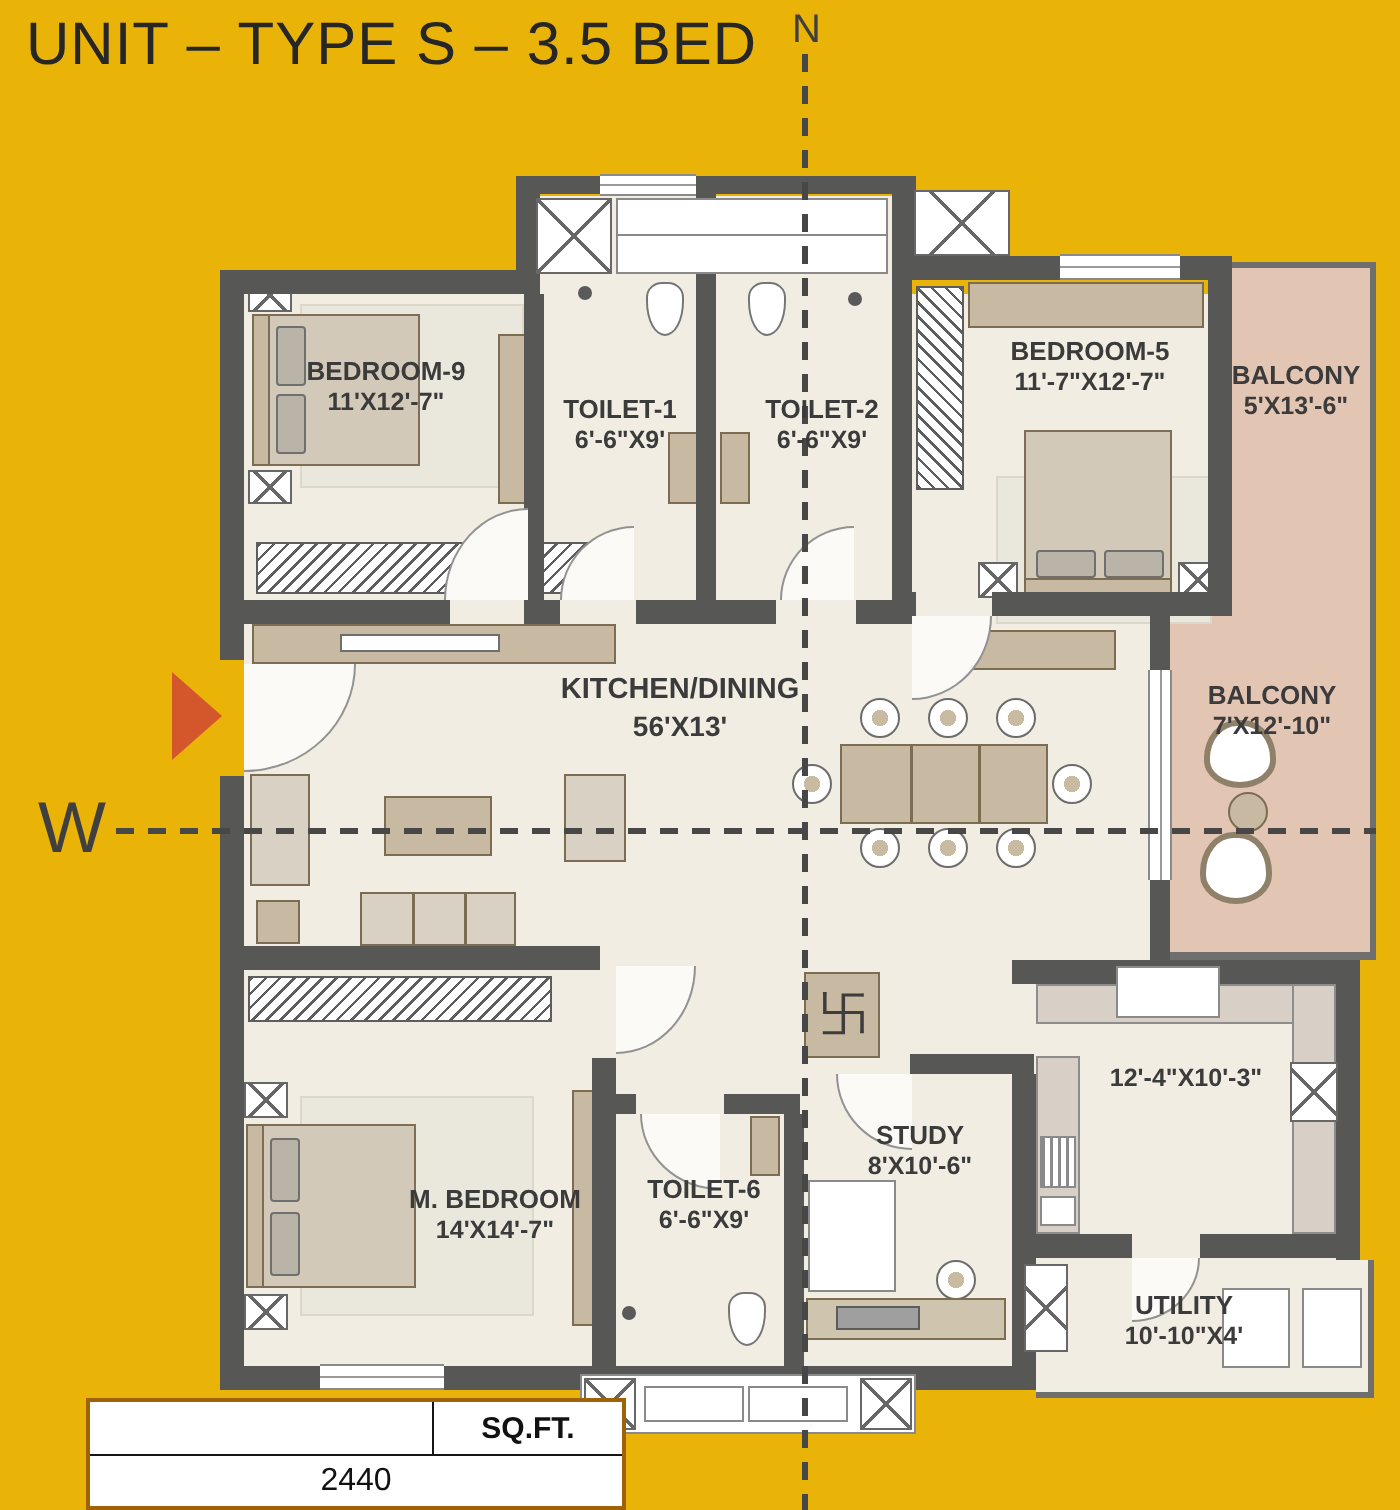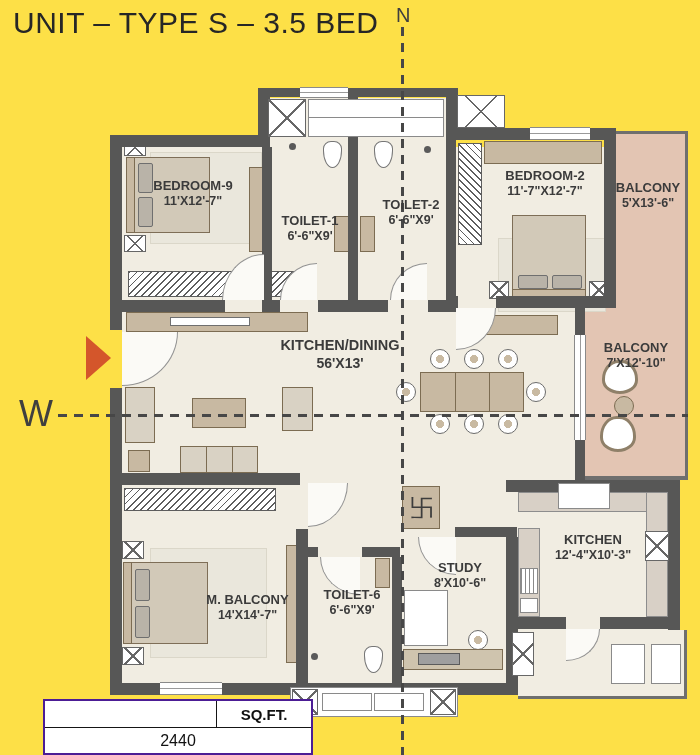--- a/index.html
+++ b/index.html
@@ -1,16 +1,16 @@
 <!DOCTYPE html>
 <html><head>
 <meta charset="utf-8">
 <style>
   html,body{margin:0;padding:0;background:#fff;}
-  .canvas{position:relative;width:700px;height:755px;background:#fde047;overflow:hidden;
+  .canvas{position:relative;width:700px;height:755px;background:#eab308;overflow:hidden;
           font-family:"Liberation Sans", sans-serif;}
 
   
   .floor{position:absolute;background:#f1ede2;box-sizing:border-box;z-index:1;}
   .balc{position:absolute;background:#e3c5b3;box-sizing:border-box;z-index:1;}
   .wall{position:absolute;background:#575756;z-index:4;}
   .thin{position:absolute;background:#6f6f6e;z-index:4;}
   .win{position:absolute;background:#fff;border-top:1.5px solid #8a8a8a;border-bottom:1.5px solid #8a8a8a;
        box-sizing:border-box;z-index:5;
        background-image:linear-gradient(#9a9a9a,#9a9a9a);background-size:100% 1px;
@@ -59,21 +59,21 @@
   .room-label .dm{font-size:12.5px;}
   .room-label.big .nm{font-size:14.5px;}
   .room-label.big .dm{font-size:14px;}
   .swastika{position:absolute;z-index:6;font-size:24px;color:#3d3d3d;line-height:1;}
 
   
   .arrow{position:absolute;width:0;height:0;border-left:25px solid #d4562b;
          border-top:22px solid transparent;border-bottom:22px solid transparent;z-index:8;}
 
   
-  .atable{position:absolute;left:43px;top:699px;width:266px;border:2px solid #4c1d95;background:#fff;z-index:9;
+  .atable{position:absolute;left:43px;top:699px;width:266px;border:2px solid #a16207;background:#fff;z-index:9;
           border-collapse:collapse;}
   .atable div{box-sizing:border-box;}
   .atable .row{display:flex;height:26px;}
   .atable .row + .row{border-top:1.8px solid #151515;}
   .atable .c1{width:172px;border-right:1.8px solid #151515;display:flex;align-items:center;padding-left:9px;
               font-size:16px;color:#111;}
   .atable .c2{flex:1;display:flex;align-items:center;justify-content:center;font-size:16px;color:#111;}
   .atable .hdr{font-weight:bold;font-size:15px;}
 </style>
 </head>
@@ -245,59 +245,62 @@
   <div class="whitebox" style="left:290px;top:687px;width:168px;height:30px;"></div>
   <div class="xbox" style="left:292px;top:689px;width:26px;height:26px;"></div>
   <div class="xbox" style="left:430px;top:689px;width:26px;height:26px;"></div>
   <div class="whitebox" style="left:322px;top:693px;width:50px;height:18px;"></div>
   <div class="whitebox" style="left:374px;top:693px;width:50px;height:18px;"></div>
 
   <div class="room-label" style="left:128px;top:178px;width:130px;">
     <div class="nm">BEDROOM-9</div>
       <div class="dm">11'X12'-7"</div>
   </div>
-  <div class="room-label" style="left:266px;top:197px;width:88px;margin-top:16px;">
+  <div class="room-label" style="left:266px;top:197px;width:88px;">
     <div class="nm">TOILET-1</div>
       <div class="dm">6'-6"X9'</div>
   </div>
   <div class="room-label" style="left:366px;top:197px;width:90px;">
     <div class="nm">TOILET-2</div>
       <div class="dm">6'-6"X9'</div>
   </div>
   <div class="room-label" style="left:478px;top:168px;width:134px;">
-    <div class="nm">BEDROOM-2</div>
+    <div class="nm">BEDROOM-5</div>
       <div class="dm">11'-7"X12'-7"</div>
   </div>
   <div class="room-label" style="left:608px;top:180px;width:80px;">
     <div class="nm">BALCONY</div>
       <div class="dm">5'X13'-6"</div>
   </div>
   <div class="room-label big" style="left:272px;top:337px;width:136px;">
     <div class="nm">KITCHEN/DINING</div>
       <div class="dm">56'X13'</div>
   </div>
   <div class="room-label" style="left:590px;top:340px;width:92px;">
     <div class="nm">BALCONY</div>
       <div class="dm">7'X12'-10"</div>
   </div>
   <div class="room-label" style="left:180px;top:592px;width:135px;">
-    <div class="nm">M. BALCONY</div>
+    <div class="nm">M. BEDROOM</div>
       <div class="dm">14'X14'-7"</div>
   </div>
   <div class="room-label" style="left:307px;top:587px;width:90px;">
     <div class="nm">TOILET-6</div>
       <div class="dm">6'-6"X9'</div>
   </div>
   <div class="room-label" style="left:414px;top:560px;width:92px;">
     <div class="nm">STUDY</div>
       <div class="dm">8'X10'-6"</div>
   </div>
   <div class="room-label" style="left:522px;top:532px;width:142px;">
-    <div class="nm">KITCHEN</div>
       <div class="dm">12'-4"X10'-3"</div>
+  </div>
+  <div class="room-label" style="left:544px;top:645px;width:96px;">
+    <div class="nm">UTILITY</div>
+      <div class="dm">10'-10"X4'</div>
   </div>
 
   <div class="atable">
     <div class="row">
       <div class="c1"></div>
       <div class="c2 hdr">SQ.FT.</div>
     </div>
     <div class="row">
       <div class="c2">2440</div>
     </div>

